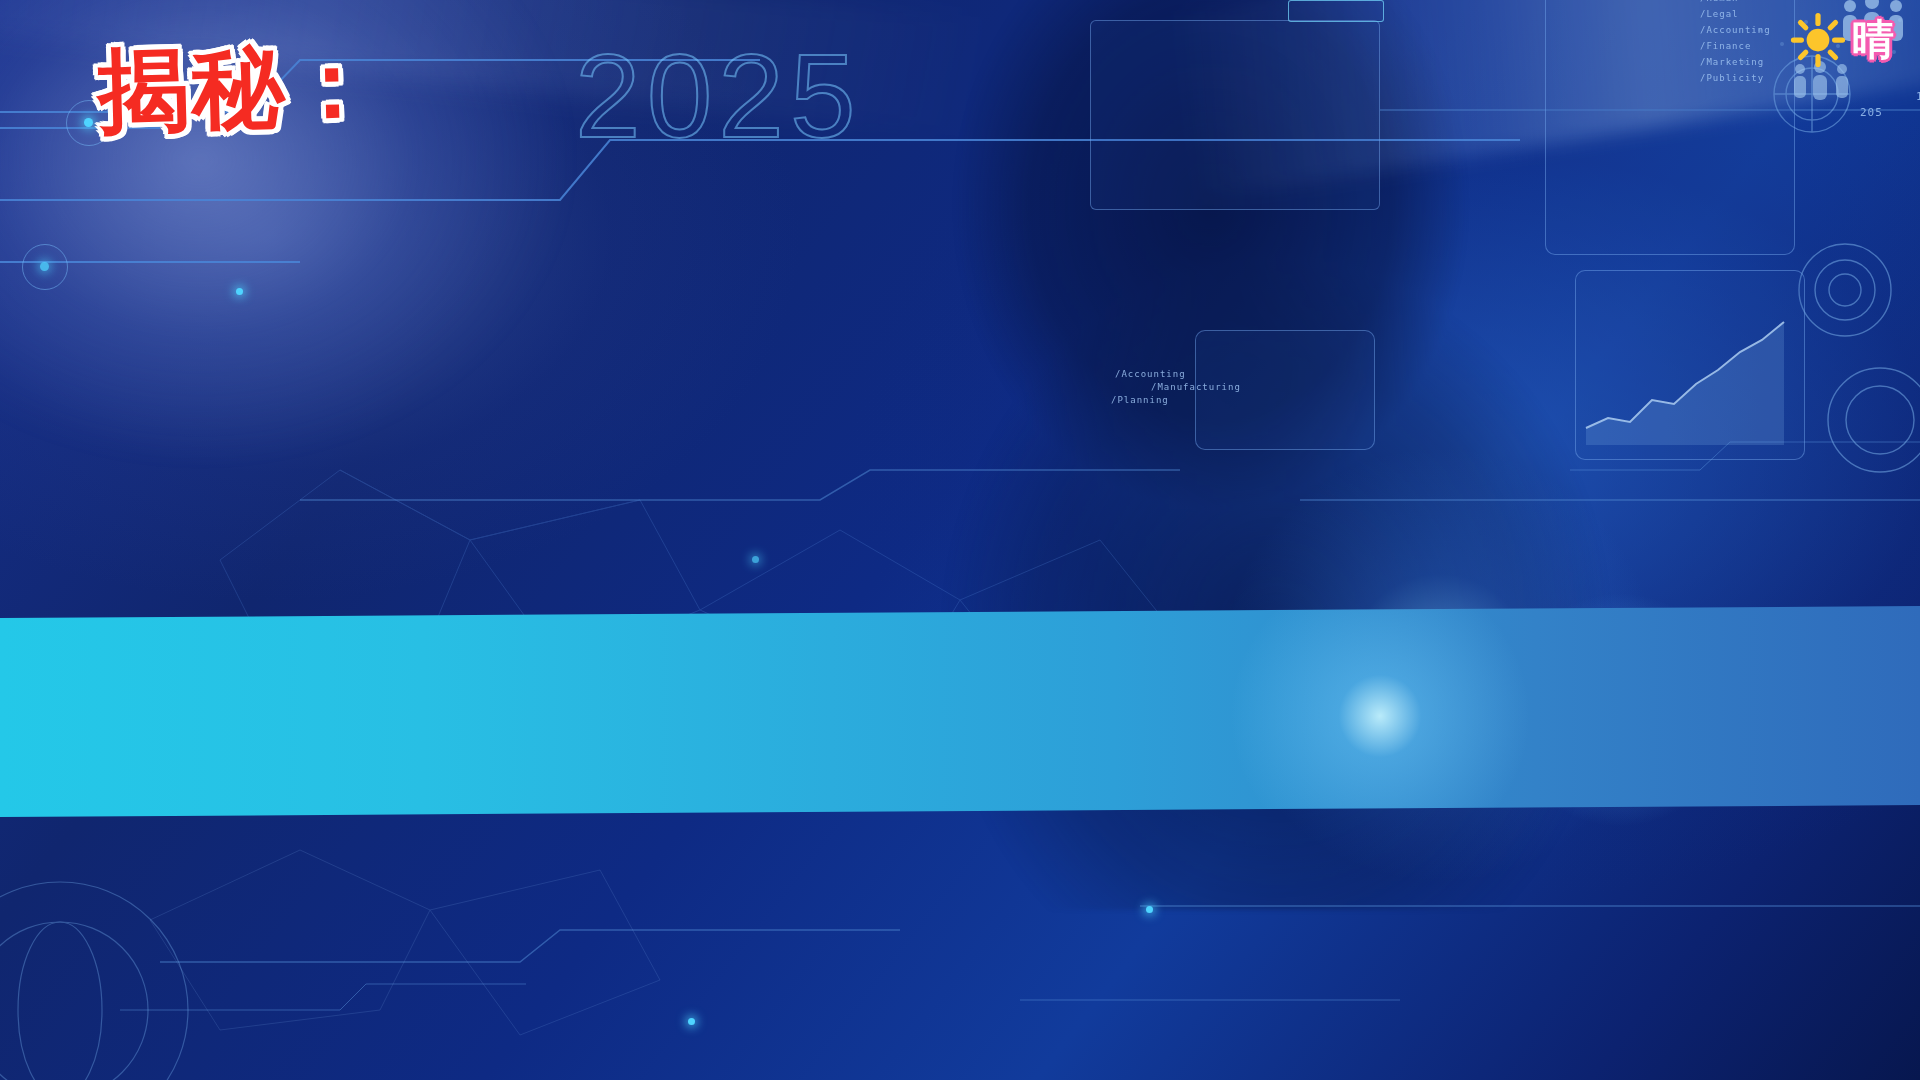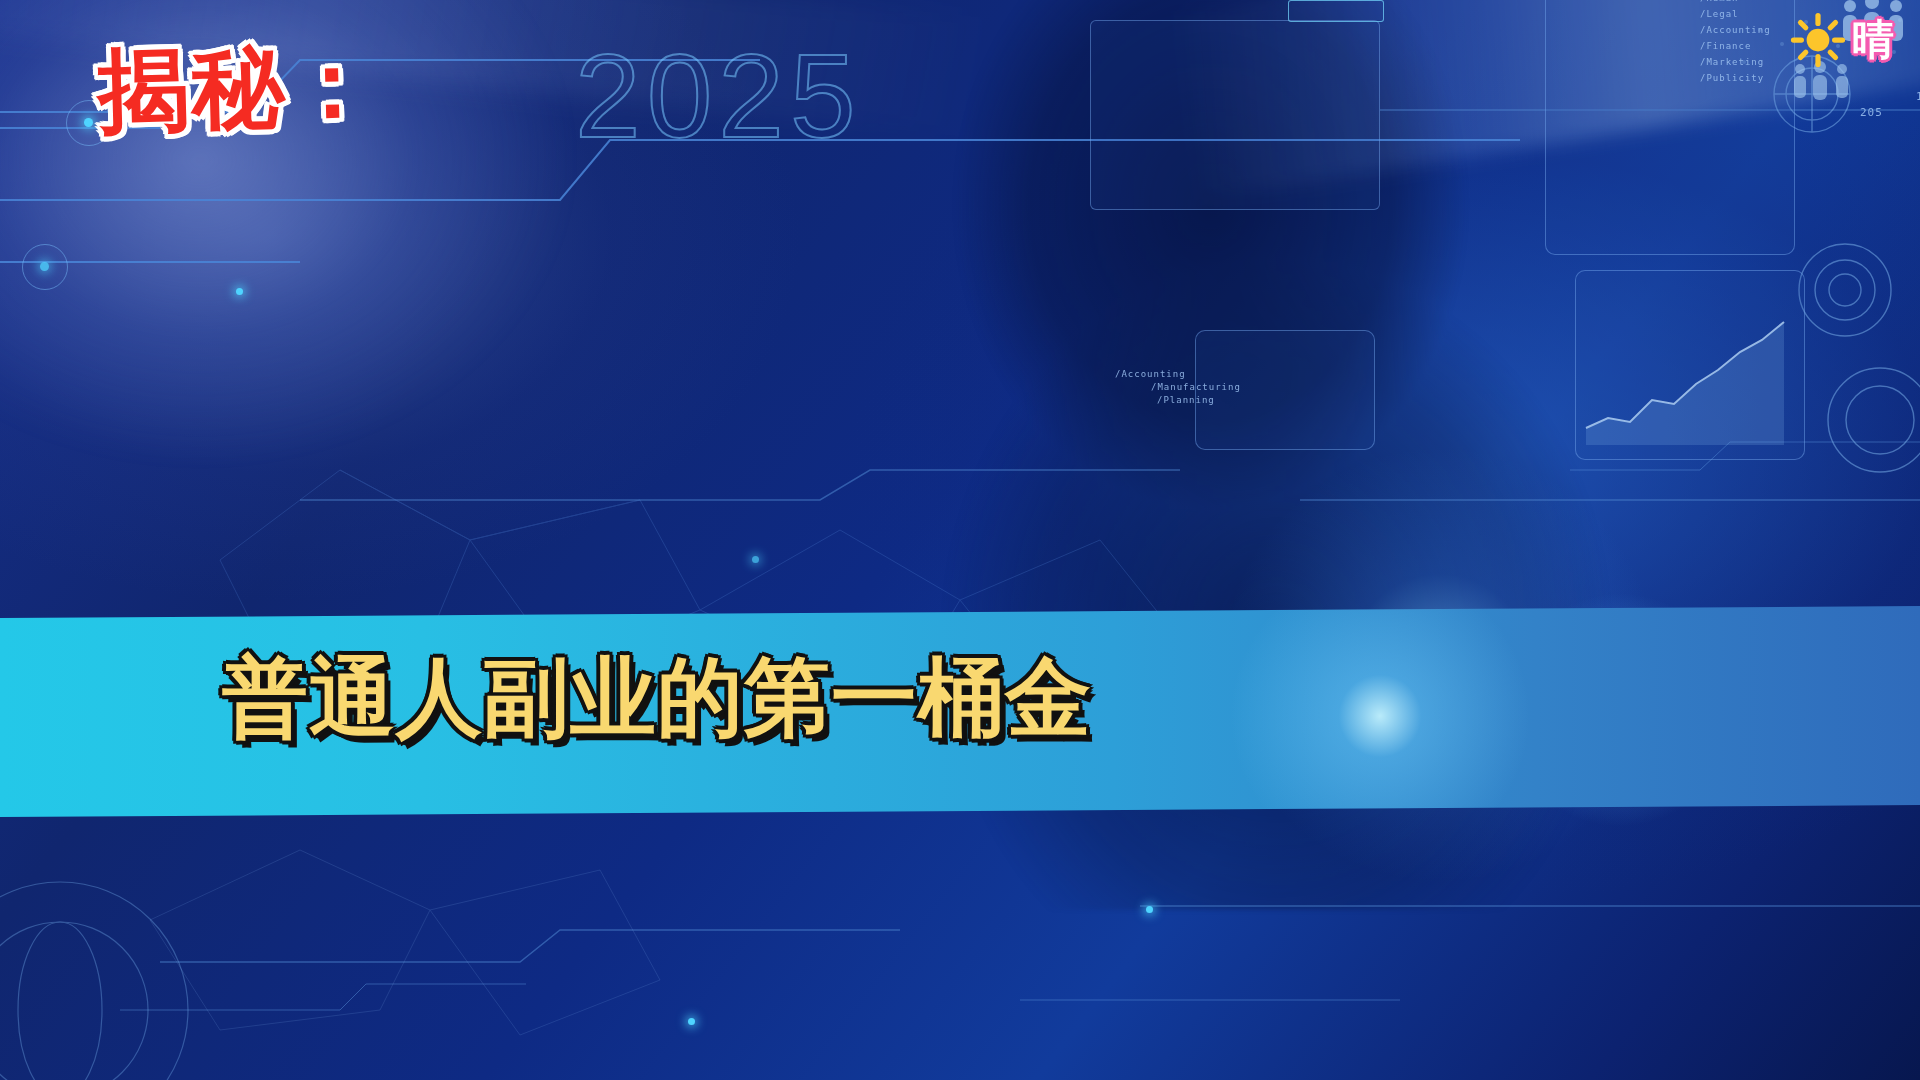--- a/index.html
+++ b/index.html
@@ -241,21 +241,21 @@
     <div class="ui-card" style="left:1288px; top:0px; width:96px; height:22px; border-radius:3px; border-color:rgba(120,220,255,.7)"></div>
 
     <div class="tinytext" style="left:1700px; top:-8px;">/Human</div>
     <div class="tinytext" style="left:1700px; top:8px;">/Legal</div>
     <div class="tinytext" style="left:1700px; top:24px;">/Accounting</div>
     <div class="tinytext" style="left:1700px; top:40px;">/Finance</div>
     <div class="tinytext" style="left:1700px; top:56px;">/Marketing</div>
     <div class="tinytext" style="left:1700px; top:72px;">/Publicity</div>
     <div class="tinytext" style="left:1115px; top:368px;">/Accounting</div>
     <div class="tinytext" style="left:1115px; top:381px;margin-left:36px;">/Manufacturing</div>
-    <div class="tinytext" style="left:1157px; top:394px;">/Planning</div>
+    <div class="tinytext" style="left:1111px; top:394px;">/Planning</div>
     <div class="tinytext" style="left:1916px; top:78px; font-size:11px;margin-top:12px;">120</div>
     <div class="tinytext" style="left:1860px; top:106px; font-size:11px;">205</div>
 
     <svg width="260" height="70" style="position:absolute; left:1840px; top:-4px;">
       <g fill="#a8cdf2" opacity="0.7">
         <circle cx="10" cy="10" r="6"></circle>
           <rect x="3" y="19" width="14" height="26" rx="6"></rect>
         <circle cx="32" cy="6" r="7"></circle>
           <rect x="24" y="16" width="16" height="30" rx="7"></rect>
         <circle cx="56" cy="10" r="6"></circle>
@@ -305,16 +305,15 @@
       </g>
     </svg>
     <span class="label">晴</span>
   </div>
 
   <div class="kicker">揭秘：</div>
 
   <div id="band">
     <div class="shine"></div>
   </div>
-  <div class="band-text">普通人副业的第一桶金</div>
 
 
 </div>
 
 </body></html>

